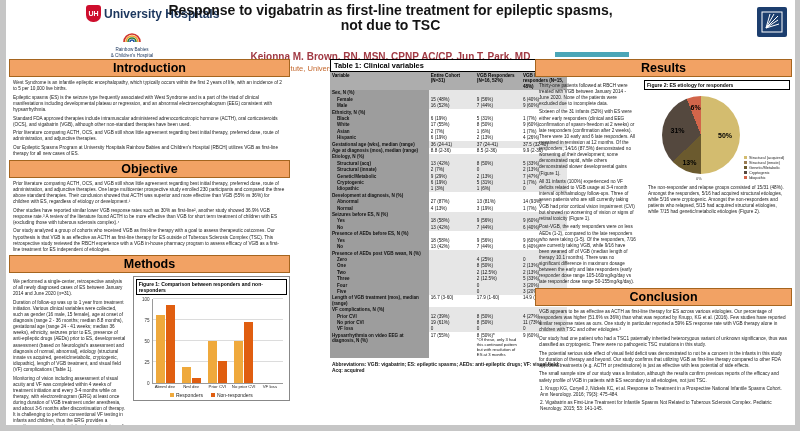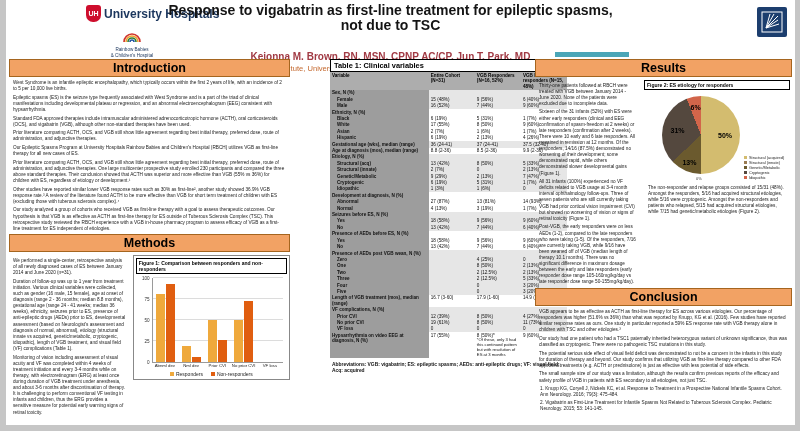--- a/index.html
+++ b/index.html
@@ -124,20 +124,21 @@
 
   <div class="col col-left">
     <div class="sec-h">Introduction</div>
     <div>
         <p class="para">West Syndrome is an infantile epileptic encephalopathy, which typically occurs within the first 2 years of life, with an incidence of 2 to 5 per 10,000 live births.</p>
         <p class="para">Epileptic spasms (ES) is the seizure type frequently associated with West Syndrome and is a part of the triad of clinical manifestations including developmental plateau or regression, and an abnormal electroencephalogram (EEG) consistent with hypsarrhythmia.</p>
         <p class="para">Standard FDA approved therapies include intramuscular administered adrenocorticotropic hormone (ACTH), oral corticosteroids (OCS), and vigabatrin (VGB), although other non-standard therapies have been used.</p>
         <p class="para">Prior literature comparing ACTH, OCS, and VGB still show little agreement regarding best initial therapy, preferred dose, route of administration, and adjunctive therapies.</p>
         <p class="para">Our Epileptic Spasms Program at University Hospitals Rainbow Babies and Children's Hospital (RBCH) utilizes VGB as first-line therapy for all new cases of ES.</p>
       </div>
+    <div class="sec-h">Objective</div>
     <div>
         <p class="para">Prior literature comparing ACTH, OCS, and VGB still show little agreement regarding best initial therapy, preferred dose, route of administration, and adjunctive therapies. One large multicenter prospective study enrolled 230 participants and compared the three above standard therapies. Their conclusion showed that ACTH was superior and more effective than VGB (55% vs 36%) for children with ES, regardless of etiology or development.¹</p>
         <p class="para">Other studies have reported similar lower VGB response rates such as 30% as first-line², another study showed 36.9% VGB response rate.³ A review of the literature found ACTH to be more effective than VGB for short term treatment of children with ES (excluding those with tuberous sclerosis complex).⁴</p>
         <p class="para">Our study analyzed a group of cohorts who received VGB as first-line therapy with a goal to assess therapeutic outcomes. Our hypothesis is that VGB is as effective as ACTH as first-line therapy for ES outside of Tuberous Sclerosis Complex (TSC). This retrospective study reviewed the RBCH experience with a VGB in-house pharmacy program to assess efficacy of VGB as a first-line treatment for ES independent of etiologies.</p>
       </div>
     <div class="sec-h">Methods</div>
     <div class="methods-flex">
       <div class="m-text">
           <p class="para">We performed a single-center, retrospective analysis of all newly diagnosed cases of ES between January 2014 and June 2020 (n=31).</p>
           <p class="para">Duration of follow-up was up to 1 year from treatment initiation. Various clinical variables were collected, such as gender (16 male, 15 female), age at onset of diagnosis (range 2 - 36 months; median 8.8 months), gestational age (range 24 - 41 weeks; median 36 weeks), ethnicity, seizures prior to ES, presence of anti-epileptic drugs (AEDs) prior to ES, developmental assessment (based on Neurologist's assessment and diagnosis of normal, abnormal), etiology (structural innate vs acquired, genetic/metabolic, cryptogenic, idiopathic), length of VGB treatment, and visual field (VF) complications (Table 1).</p>

